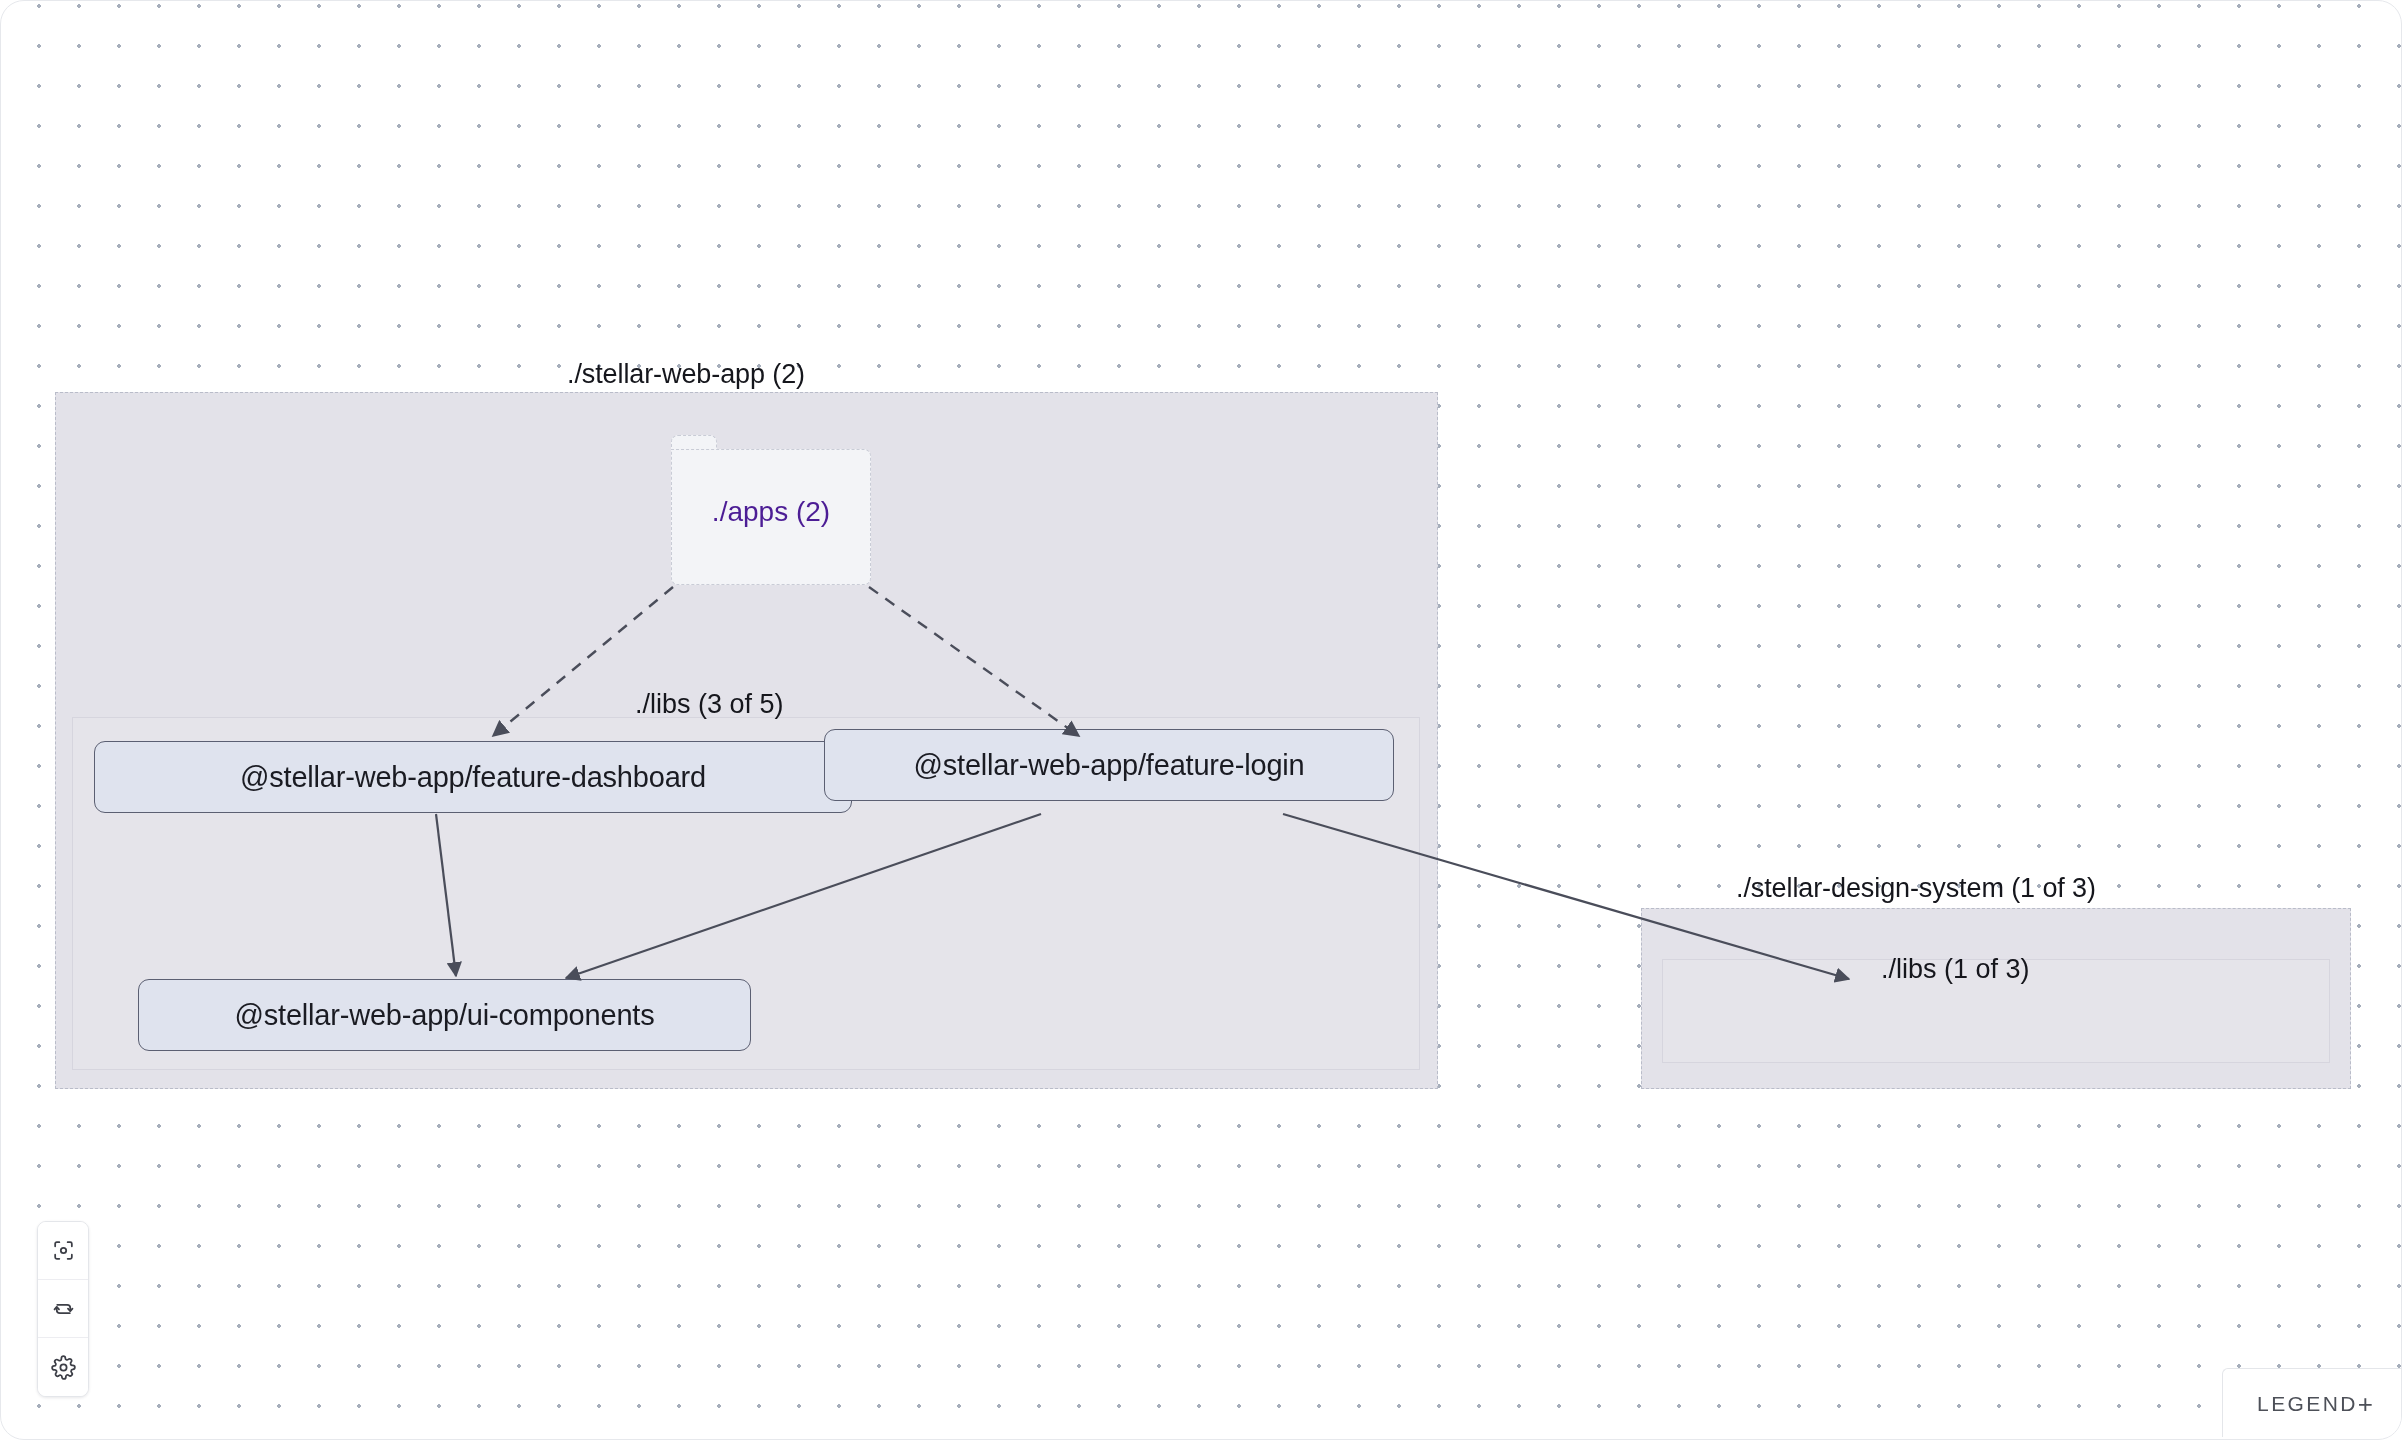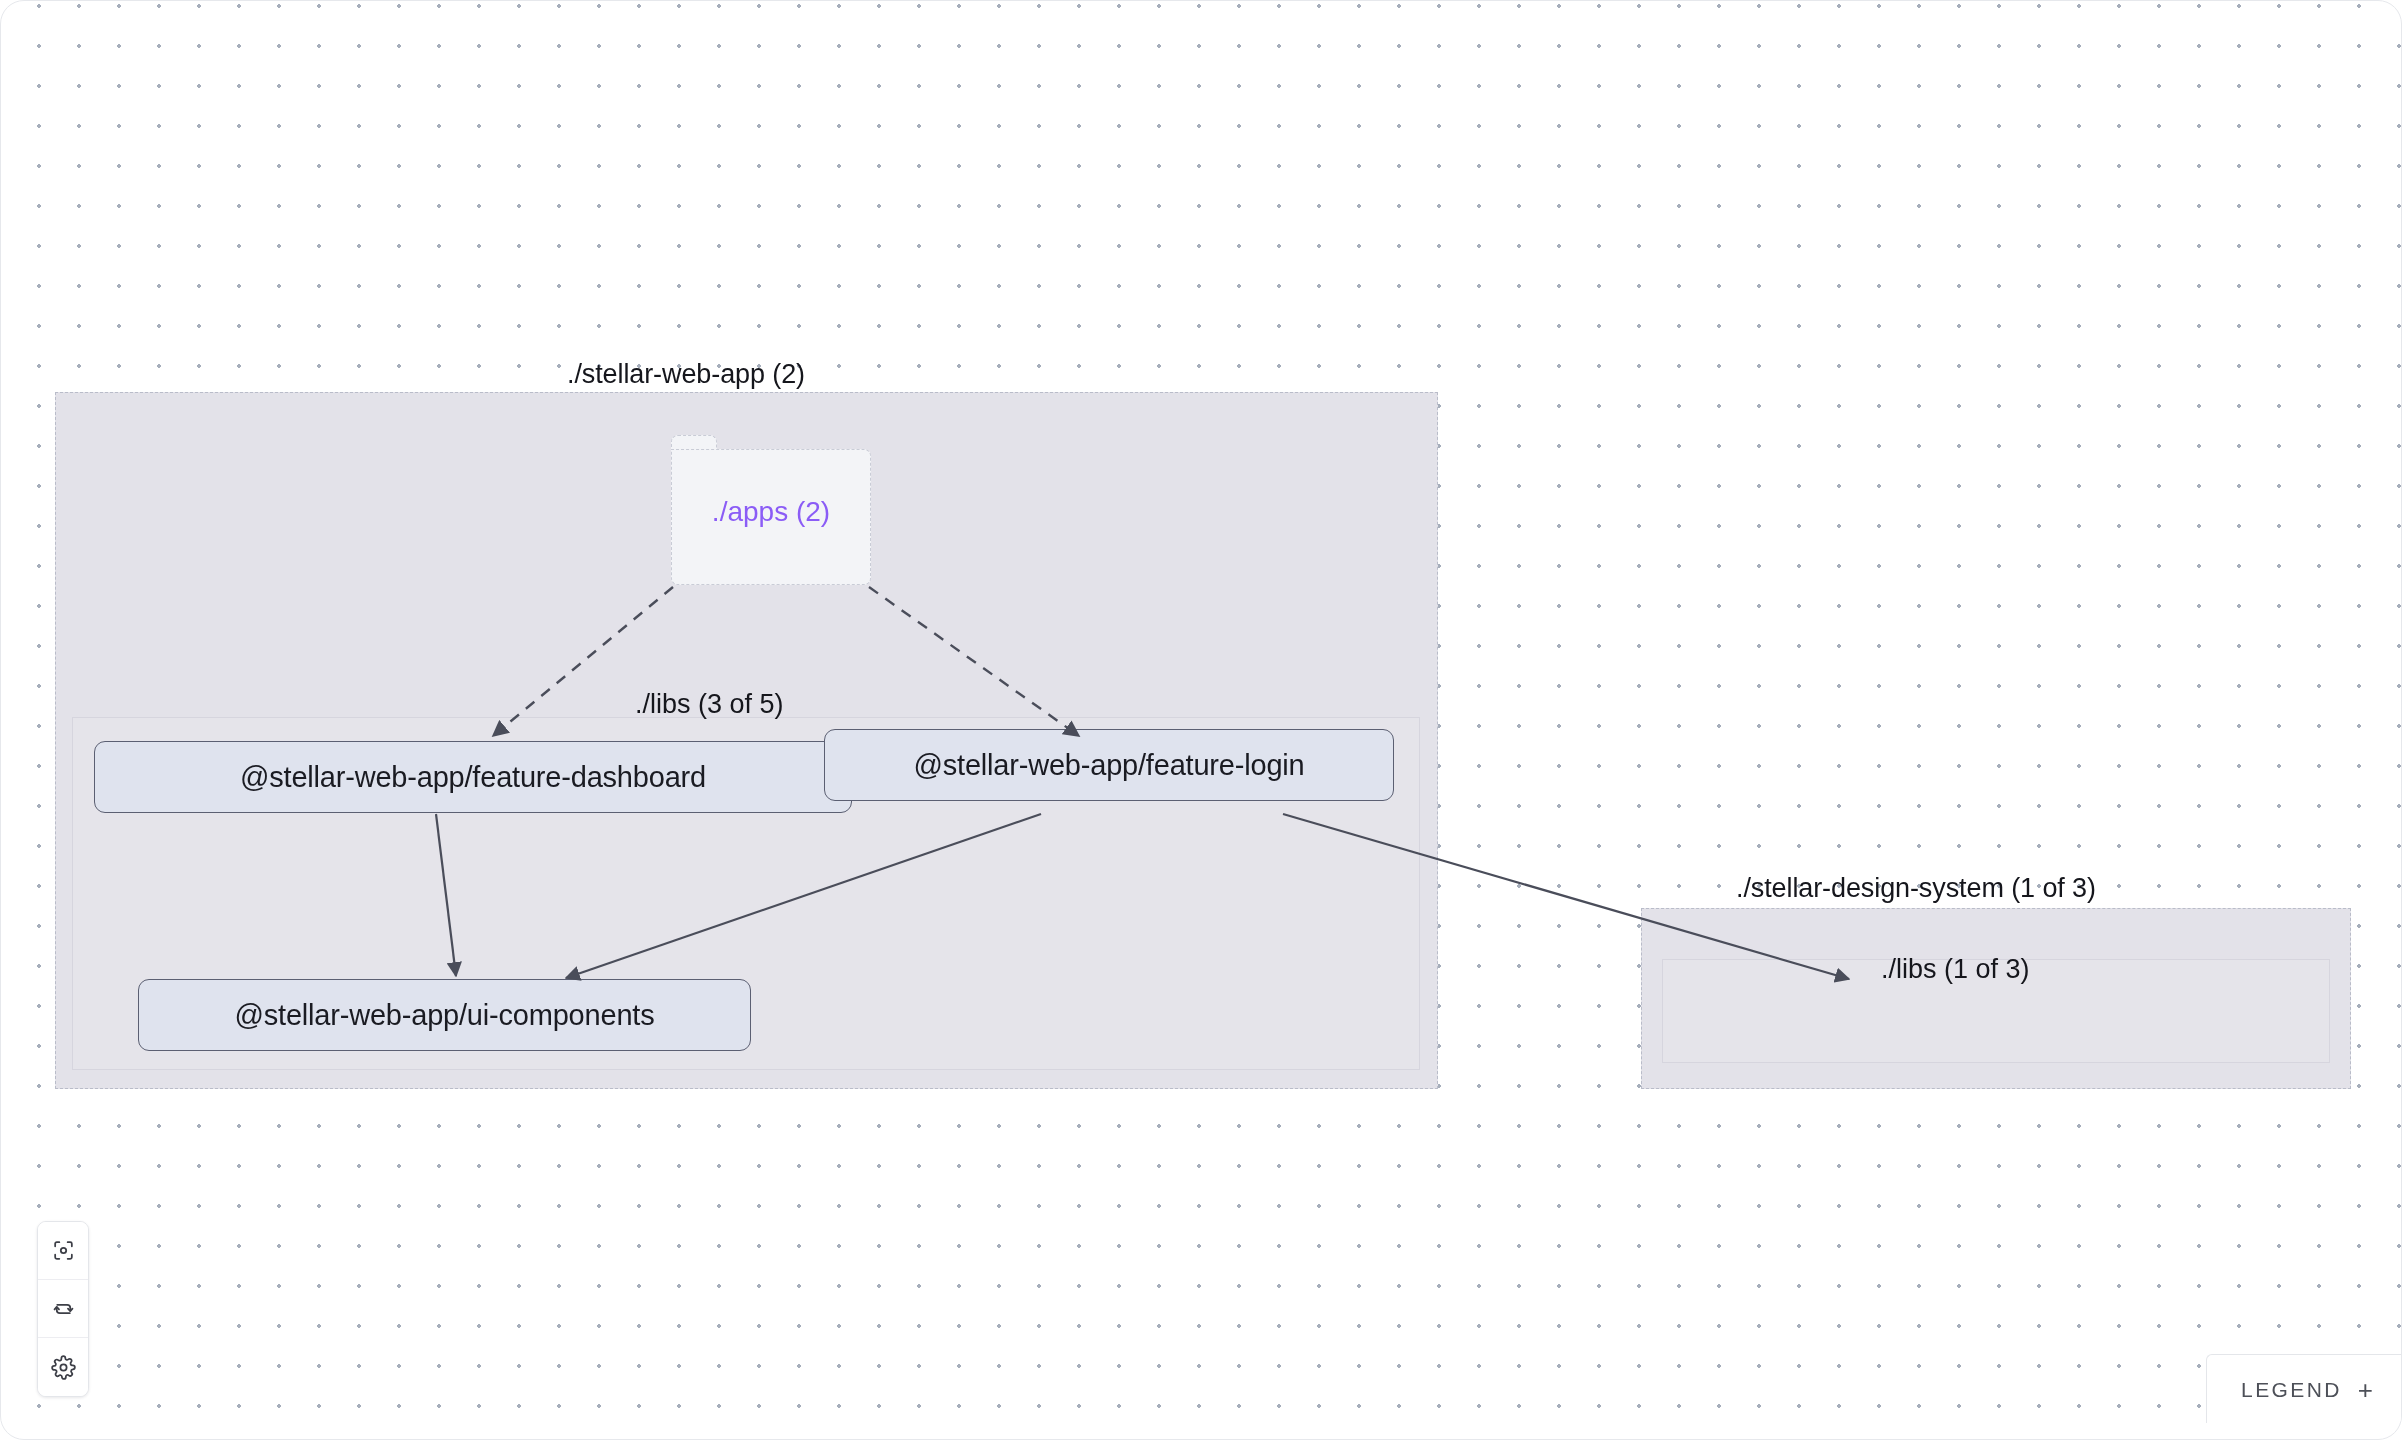--- a/index.html
+++ b/index.html
@@ -87,21 +87,21 @@
     right: 0; bottom: 0;
     background: #f3f4f7;
     border: 1px dashed #c9ccd6;
     border-radius: 0 7px 7px 7px;
     display: flex;
     align-items: center;
     justify-content: center;
   }
   .folder-label {
     font-size: 28px;
-    color: #8b5cf6;
+    color: #4c1d95;
     margin-top: -10px;
     white-space: nowrap;
   }
 
   
   .node {
     position: absolute;
     background: #dfe3ee;
     border: 1.6px solid #5b5f72;
     border-radius: 11px;
@@ -143,31 +143,31 @@
     cursor: pointer;
     padding: 0;
   }
   .tool-btn:last-child { border-bottom: none; }
   .tool-btn svg { display: block; }
 
   
   #legend {
     position: absolute;
     right: 0px;
-    bottom: 16px;
+    bottom: 2px;
     background: #ffffff;
     border: 1px solid #e4e6ea;
     border-right: none;
     border-bottom: none;
     border-radius: 6px 0 0 0;
     padding: 22px 28px 20px 34px;
     z-index: 20;
     display: flex;
     align-items: center;
-    gap: 16px;
+    gap: 0;
     cursor: pointer;
     margin-top: 24px;
   }
   #legend .legend-label {
     font-size: 21px;
     letter-spacing: 2.4px;
     color: #4d5058;
   }
   #legend .legend-plus {
     font-size: 26px;

